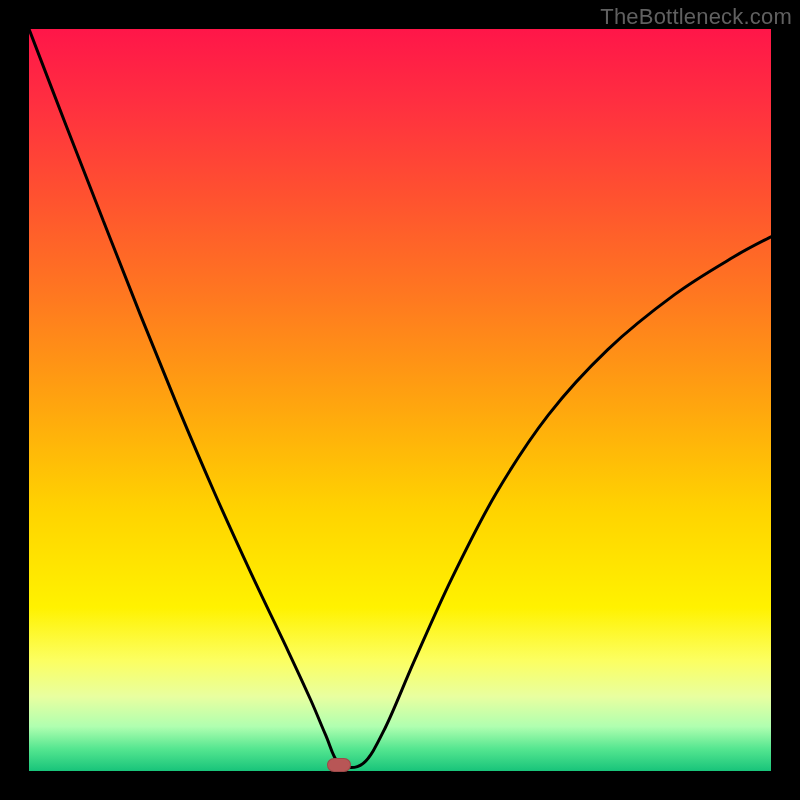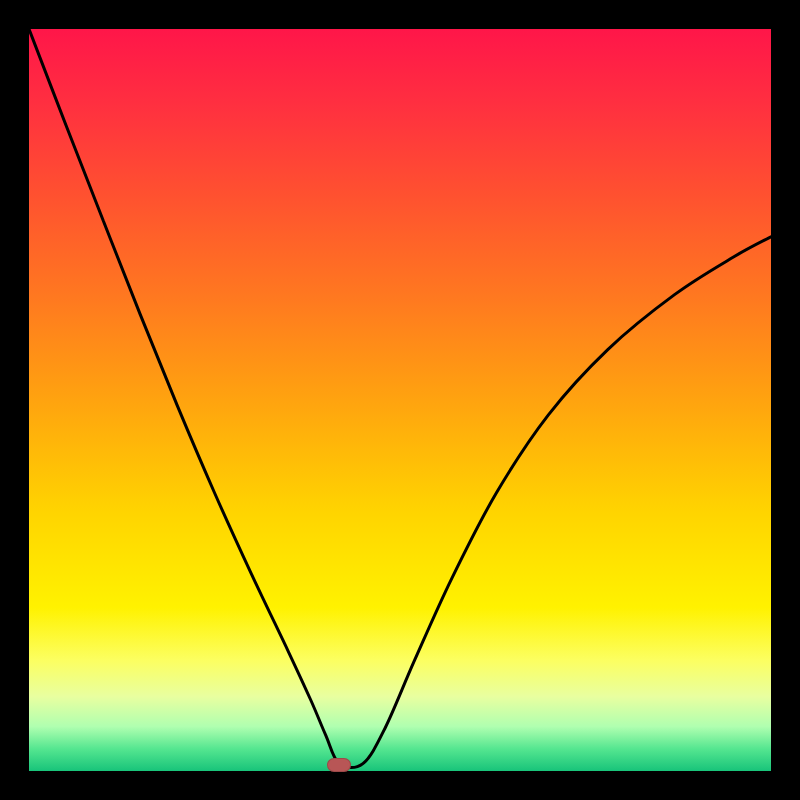--- a/index.html
+++ b/index.html
@@ -71,14 +71,15 @@
 <div class="frame">
 
   <div class="plot-area"></div>
 
   <svg class="curve-svg" viewBox="0 0 742 742" preserveAspectRatio="none">
     <path id="curve-path" fill="none" stroke="#000" stroke-width="3" stroke-linejoin="round" stroke-linecap="round" d="M 0 0 C 6.183333333333334 16.076666666666668 24.733333333333334 64.554 37.1 96.46000000000001 C 49.46666666666667 128.366 61.833333333333336 159.901 74.2 191.436 C 86.56666666666666 222.971 98.93333333333334 254.75333333333336 111.3 285.67 C 123.66666666666666 316.5866666666667 136.03333333333333 347.256 148.4 376.936 C 160.76666666666668 406.616 173.13333333333333 435.67766666666665 185.5 463.75 C 197.86666666666667 491.82233333333335 210.23333333333332 518.7816666666666 222.6 545.37 C 234.96666666666667 571.9583333333334 249.80666666666667 602.2566666666667 259.7 623.28 C 269.5933333333333 644.3033333333333 275.77666666666664 657.6593333333333 281.96 671.51 C 288.1433333333333 685.3606666666667 292.10066666666665 695.8723333333334 296.8 706.384 C 301.49933333333337 716.8956666666667 303.97266666666667 729.8806666666667 310.156 734.58 C 316.33933333333334 739.2793333333334 326.2326666666667 740.5160000000001 333.90000000000003 734.58 C 341.56733333333335 728.644 347.50333333333333 716.2773333333333 356.15999999999997 698.9639999999999 C 364.8166666666666 681.6506666666666 374.71000000000004 655.6806666666666 385.84000000000003 630.6999999999999 C 396.97 605.7193333333332 409.3366666666666 576.905 422.93999999999994 549.08 C 436.5433333333333 521.2550000000001 451.3833333333333 490.95666666666665 467.46 463.75 C 483.53666666666663 436.54333333333335 500.84999999999997 409.7076666666667 519.4 385.84000000000003 C 537.9499999999999 361.9723333333334 557.7366666666667 340.57800000000003 578.76 320.54400000000004 C 599.7833333333333 300.51000000000005 624.5166666666667 281.0943333333333 645.54 265.63599999999997 C 666.5633333333333 250.17766666666662 688.8233333333333 237.44000000000003 704.9 227.79400000000004 C 720.9766666666667 218.14800000000005 735.8166666666666 211.09900000000002 742 207.76000000000002"></path>
   </svg>
 
   <div class="marker" id="marker" style="left: 339.156px; top: 765.064px; background: rgb(184, 86, 86);"></div>
 
+  <div class="watermark">TheBottleneck.com</div>
 
 </div>
 
 </body></html>

